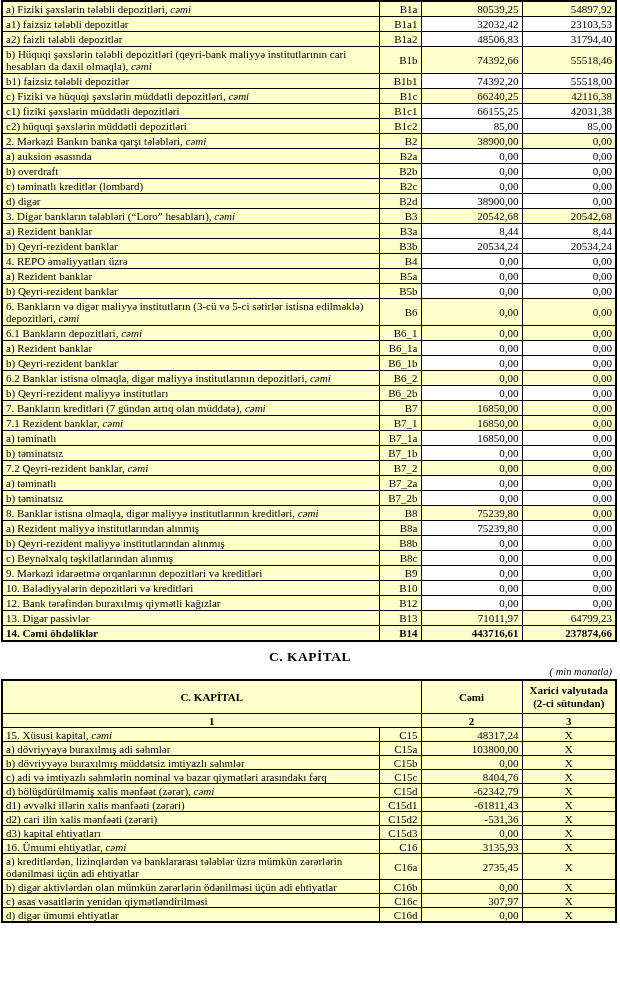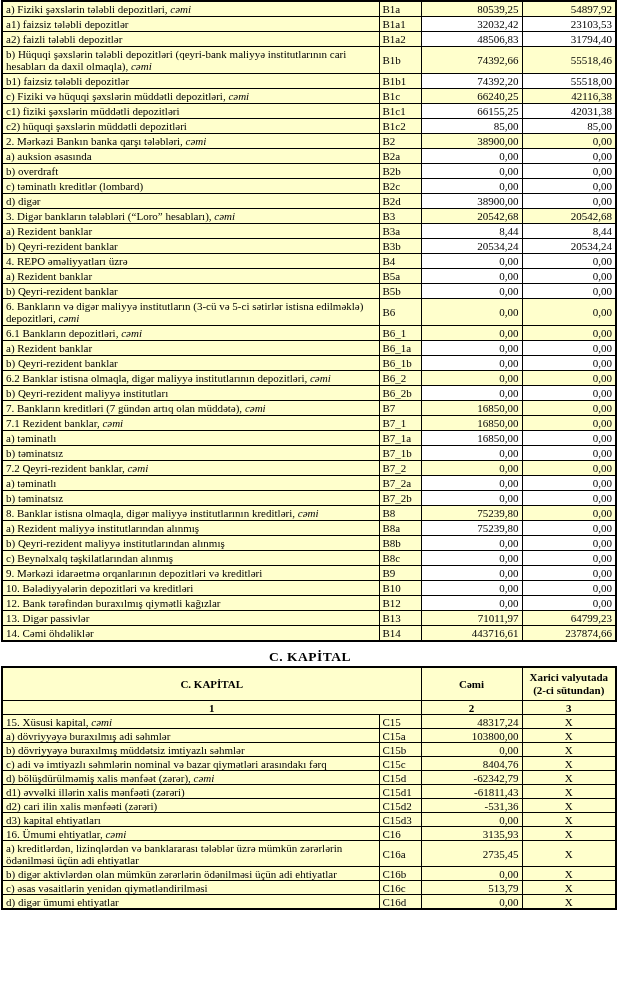--- a/index.html
+++ b/index.html
@@ -24,25 +24,25 @@
     font-size: 11px; line-height: 12px;
     padding: 1px 3px; vertical-align: middle;
     overflow: hidden;
   }
   table.cap td { line-height: 12px; padding: 0.5px 3px; }
   td.lab  { background: var(--hl); text-align: left; }
   td.ind0 { padding-left: 3px; }
   td.ind1 { padding-left: 12px; }
   td.ind2 { padding-left: 20px; }
   td.ind3 { padding-left: 34px; }
-  td.code { background: var(--hl); text-align: left; }
+  td.code { background: var(--hl); text-align: right; }
   td.val  { background: #fff; text-align: right; padding-right: 4px; }
   td.val.hl { background: var(--hl); }
   td.valx { background: var(--hl); text-align: center; }
-  tr.bold td { font-weight: normal; }
+  tr.bold td { font-weight: bold; }
   
   tr.cap-head td {
     background: var(--hl); font-weight: bold; text-align: center;
     padding: 3px 2px; line-height: 13px; font-size: 11px;
   }
   tr.cap-num td {
     background: var(--hl); font-weight: bold; text-align: center;
     line-height: 12px; padding: 0.5px 2px;
   }
   .cap-title {
@@ -311,20 +311,21 @@
           <td class="lab ind0">14. Cəmi öhdəliklər</td>
           <td class="code">B14</td>
           <td class="val hl">443716,61</td>
           <td class="val hl">237874,66</td>
         </tr>
       </tbody>
   </table>
 
   <div class="cap-title">C. KAPİTAL</div>
 
+  <div class="unit-note">( min manatla)</div>
 
   <table class="rpt cap">
     <colgroup>
       <col class="c-label">
         <col class="c-code">
         <col class="c-v1">
         <col class="c-v2">
     </colgroup>
     <tbody id="cap-body">
       <tr class="cap-head">
@@ -399,21 +400,21 @@
         </tr>
         <tr>
           <td class="lab ind1">b) digər aktivlərdən olan mümkün zərərlərin ödənilməsi üçün adi ehtiyatlar</td>
           <td class="code">C16b</td>
           <td class="val hl">0,00</td>
           <td class="valx">X</td>
         </tr>
         <tr>
           <td class="lab ind1">c) əsas vəsaitlərin yenidən qiymətləndirilməsi</td>
           <td class="code">C16c</td>
-          <td class="val hl">513,79</td>
+          <td class="val hl">307,97</td>
           <td class="valx">X</td>
         </tr>
         <tr>
           <td class="lab ind1">d) digər ümumi ehtiyatlar</td>
           <td class="code">C16d</td>
           <td class="val hl">0,00</td>
           <td class="valx">X</td>
         </tr>
       </tbody>
   </table>

